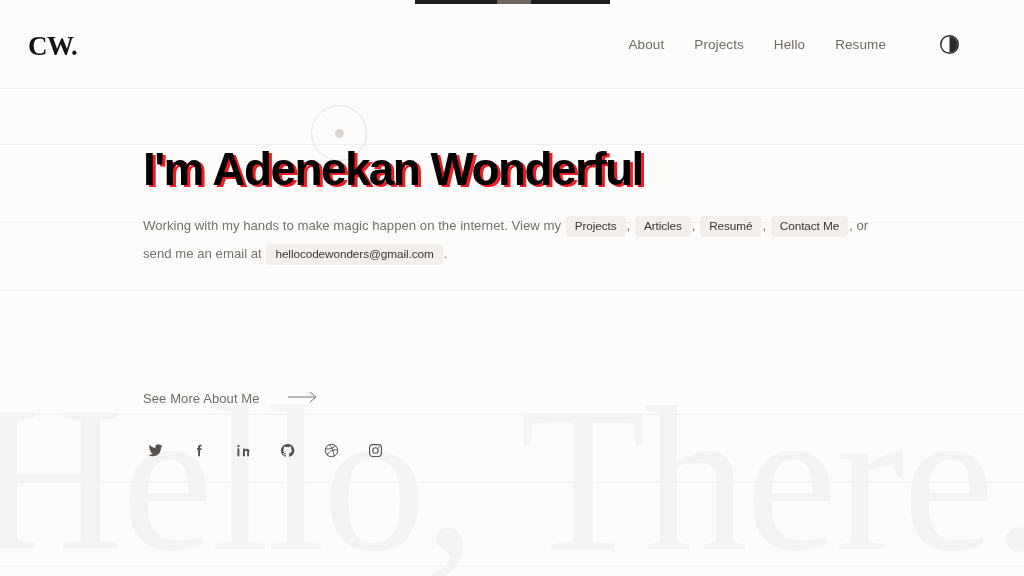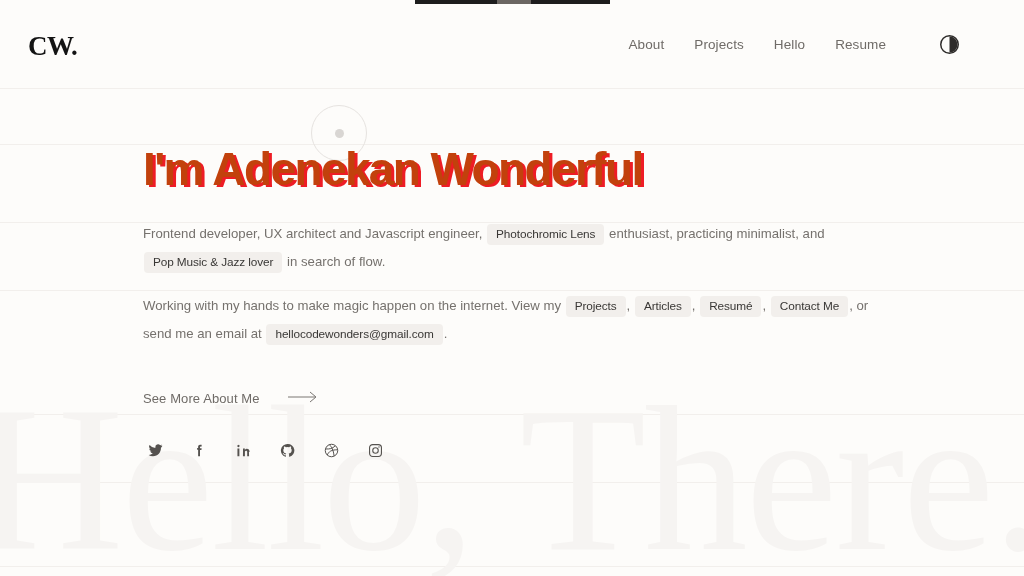--- a/index.html
+++ b/index.html
@@ -146,24 +146,24 @@
     width: 760px;
     z-index: 10;
   }
 
   #hero-title {
     font-family: "Liberation Sans", sans-serif;
     font-size: 46px;
     font-weight: 700;
     letter-spacing: -1.6px;
     line-height: 1.04;
-    color: #c2410c;
+    color: #000000;
     text-shadow: 3px 2px 0 #ee1c25;
     white-space: nowrap;
-    margin-bottom: 26px;
+    margin-bottom: 18px;
   }
 
   .hero-para {
     font-size: 13.2px;
     line-height: 2.12;
     color: #75716d;
     max-width: 740px;
     margin-bottom: 16px;
   }
   .hero-para.second { margin-bottom: 12px; }
@@ -254,27 +254,20 @@
   </nav>
 </header>
 
 <div id="deco-circle">
   <div class="inner-dot"></div>
 </div>
 
 <section id="hero">
   <h1 id="hero-title">I'm Adenekan Wonderful</h1>
 
-  <p class="hero-para">
-    <span>Frontend developer, UX architect and Javascript engineer,</span>
-    <span class="chip">Photochromic Lens</span>
-    <span>enthusiast, practicing minimalist, and</span>
-    <span class="chip">Pop Music &amp; Jazz lover</span>
-    <span>in search of flow.</span>
-  </p>
 
   <p class="hero-para second">
     <span>Working with my hands to make magic happen on the internet. View my</span>
     <span class="chip">Projects</span><span>,</span>
     <span class="chip">Articles</span><span>,</span>
     <span class="chip">Resumé</span><span>,</span>
     <span class="chip">Contact Me</span><span>, or send me</span>
     <span>an email at</span>
     <span class="chip">hellocodewonders@gmail.com</span><span>.</span>
   </p>

